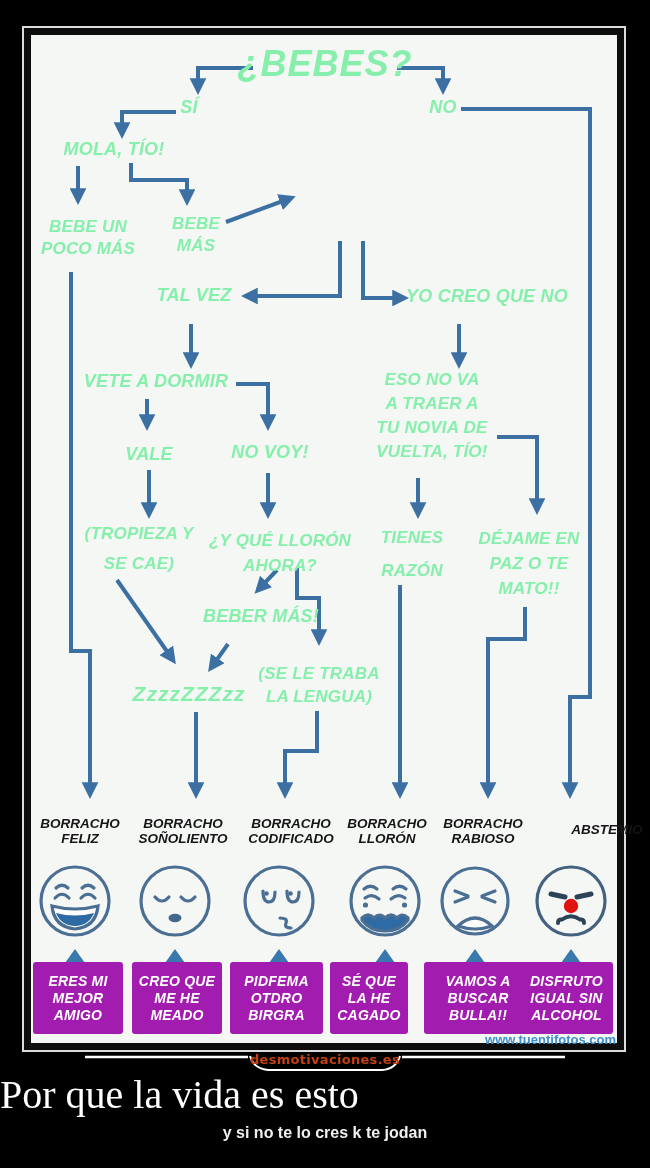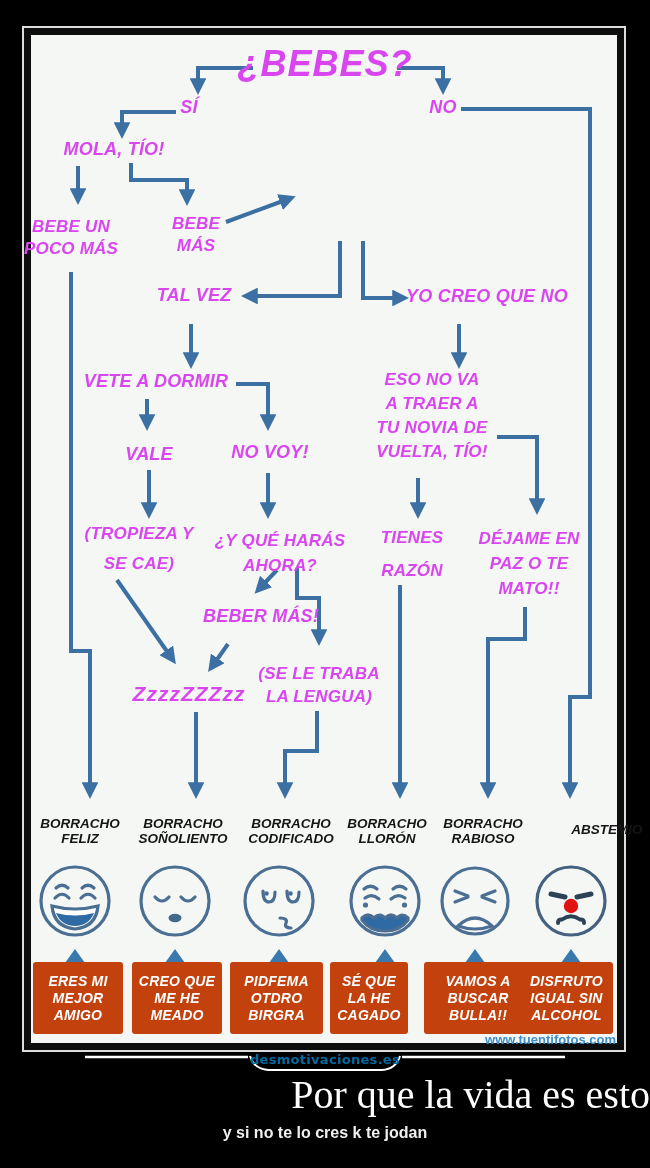--- a/index.html
+++ b/index.html
@@ -3,41 +3,41 @@
 <meta charset="utf-8">
 <style>
   html,body{margin:0;padding:0;background:#000;}
   .stage{position:relative;width:650px;height:1168px;background:#000;overflow:hidden;
          font-family:"Liberation Sans",sans-serif;}
   .frame{position:absolute;left:24px;top:28px;width:586px;height:1008px;
          background:#f5f7f5;border:7px solid #0d0d0d;outline:2px solid #dcdcdc;}
   .wires{position:absolute;left:0;top:0;width:650px;height:1168px;pointer-events:none;}
   .fnode{position:absolute;transform:translate(-50%,-50%);
          font-style:italic;font-weight:800;font-size:17px;line-height:1.28;
-         color:#d946ef;text-align:center;white-space:pre-line;letter-spacing:.2px;}
+         color:#86efac;text-align:center;white-space:pre-line;letter-spacing:.2px;}
   .fnode.big{font-size:36px;letter-spacing:1px;}
   .fnode.mid{font-size:18px;}
   .fnode.zz{font-size:21px;letter-spacing:1px;}
   .outlabel{position:absolute;transform:translateX(-50%);top:816px;
             font-style:italic;font-weight:800;font-size:13.5px;line-height:15px;
             color:#151515;text-align:center;white-space:pre-line;}
   .face{position:absolute;top:861px;width:80px;height:80px;}
   .tab{position:absolute;top:949px;width:0;height:0;
        border-left:10px solid transparent;border-right:10px solid transparent;
        border-bottom:14px solid #3a79ae;}
-  .bubble{position:absolute;top:962px;height:72px;background:#c2410c;border-radius:3px;
+  .bubble{position:absolute;top:962px;height:72px;background:#a21caf;border-radius:3px;
           color:#fff;font-style:italic;font-weight:800;font-size:14px;line-height:17px;
           display:flex;align-items:center;justify-content:center;text-align:center;
           white-space:pre-line;letter-spacing:.2px;}
   .watermark{position:absolute;left:450px;top:1032px;width:166px;text-align:right;
              font-weight:bold;font-size:13px;color:#3e8fc7;}
   .badge-text{position:absolute;left:0;top:1052px;width:650px;text-align:center;
               font-family:"DejaVu Sans",sans-serif;font-weight:bold;font-size:13px;
-              color:#0369a1;letter-spacing:.3px;}
-  .cap-title{position:absolute;left:0;top:1074px;width:650px;text-align:right;
+              color:#c2410c;letter-spacing:.3px;}
+  .cap-title{position:absolute;left:0;top:1074px;width:650px;text-align:left;
              font-family:"Liberation Serif",serif;font-size:40px;line-height:42px;color:#fff;}
   .cap-sub{position:absolute;left:0;top:1124px;width:650px;text-align:center;
            font-size:16px;font-weight:600;color:#f0f0f0;}
 </style>
 </head>
 <body>
 
 <div class="stage">
 
   <div class="frame"></div>
@@ -79,36 +79,36 @@
     <g stroke="#fff" fill="none">
       <path d="M85 1057 H248 M402 1057 H565" stroke-width="2.5"></path>
       <path d="M250 1056 Q254 1069 268 1070 L382 1070 Q396 1069 400 1056" stroke-width="2"></path>
     </g>
   </svg>
 
   <div class="fnode big" style="left:325px;top:64px;">¿BEBES?</div>
   <div class="fnode mid" style="left:189px;top:108px;">SÍ</div>
   <div class="fnode mid" style="left:443px;top:108px;">NO</div>
   <div class="fnode mid" style="left:114px;top:150px;">MOLA, TÍO!</div>
-  <div class="fnode" style="left:71px;top:238px;font-style:italic;">BEBE UN
+  <div class="fnode" style="left:88px;top:238px;font-style:italic;">BEBE UN
 POCO MÁS</div>
   <div class="fnode" style="left:196px;top:235px;">BEBE
 MÁS</div>
   <div class="fnode mid" style="left:194px;top:296px;">TAL VEZ</div>
   <div class="fnode mid" style="left:487px;top:297px;">YO CREO QUE NO</div>
   <div class="fnode" style="left:432px;top:416px;line-height:24px;">ESO NO VA
 A TRAER A
 TU NOVIA DE
 VUELTA, TÍO!</div>
   <div class="fnode mid" style="left:156px;top:382px;">VETE A DORMIR</div>
   <div class="fnode mid" style="left:149px;top:455px;">VALE</div>
   <div class="fnode mid" style="left:270px;top:453px;">NO VOY!</div>
   <div class="fnode" style="left:139px;top:549px;line-height:30px;">(TROPIEZA Y
 SE CAE)</div>
-  <div class="fnode" style="left:280px;top:553px;line-height:25px;">¿Y QUÉ HARÁS
+  <div class="fnode" style="left:280px;top:553px;line-height:25px;">¿Y QUÉ LLORÓN
 AHORA?</div>
   <div class="fnode" style="left:412px;top:554px;line-height:33px;">TIENES
 RAZÓN</div>
   <div class="fnode" style="left:529px;top:563px;line-height:25px;">DÉJAME EN
 PAZ O TE
 MATO!!</div>
   <div class="fnode mid" style="left:240px;top:617px;margin-left:21px;">BEBER MÁS!</div>
   <div class="fnode zz" style="left:189px;top:694px;">ZzzzZZZzz</div>
   <div class="fnode" style="left:319px;top:685px;line-height:23px;">(SE LE TRABA
 LA LENGUA)</div>

